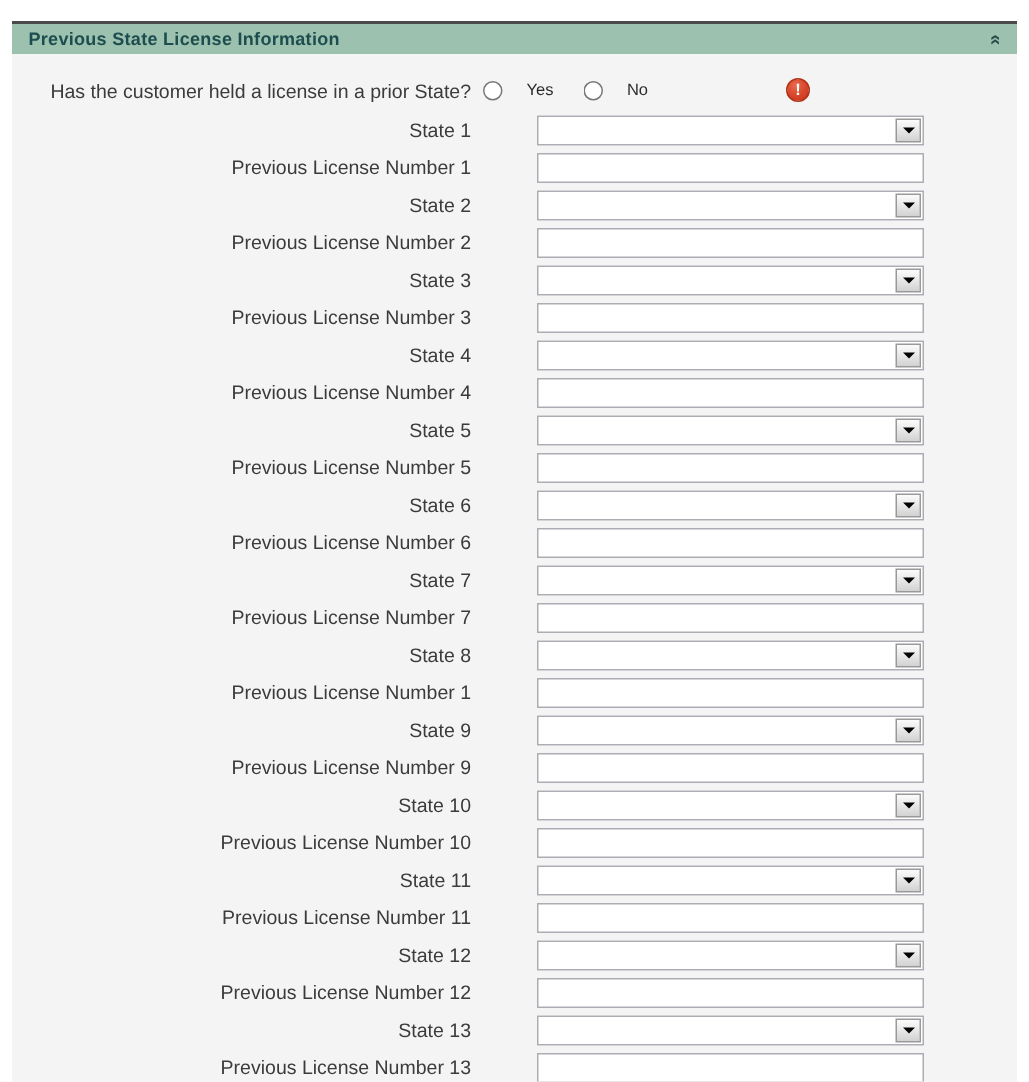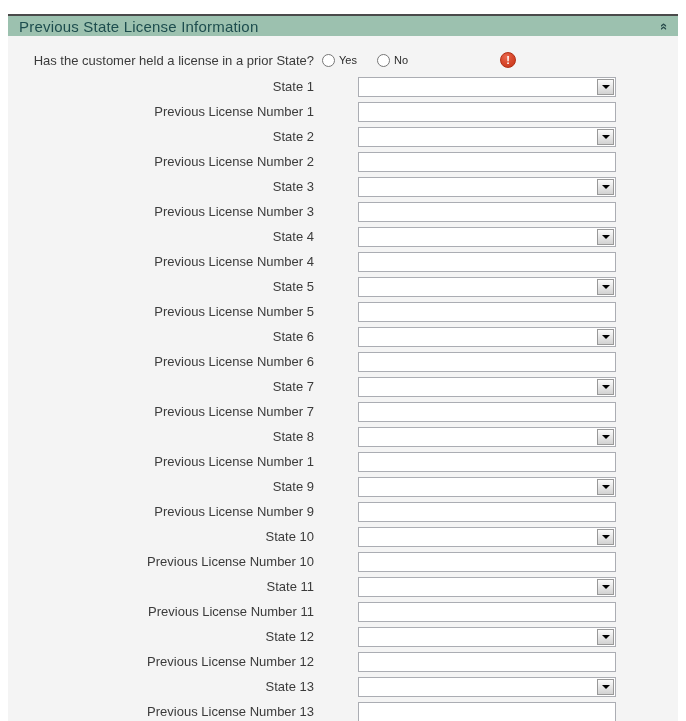--- a/index.html
+++ b/index.html
@@ -13,22 +13,22 @@
 
   .panel-header {
     height: 22px;
     border-top: 2px solid #4a4a4a;
     background: var(--header-bg, #9cc1af);
     display: flex;
     align-items: center;
     padding: 0 10px 0 11px;
   }
   .panel-title {
-    font-size: 15px;
-    font-weight: normal;
+    font-size: 12px;
+    font-weight: bold;
     color: var(--header-text, #1d4d4e);
     letter-spacing: 0.2px;
   }
   .collapse-icon {
     margin-left: auto;
     display: inline-block;
     transform: rotate(90deg);
     color: #2a4d4d;
     font-size: 13px;
     font-weight: bold;
@@ -55,20 +55,21 @@
     text-align: right;
     font-size: 13px;
     color: #3b3b3b;
     white-space: nowrap;
   }
   .radio-option {
     display: flex;
     align-items: center;
     font-size: 11px;
     color: #2b2b2b;
+    gap: 12px;
   }
   .radio-option + .radio-option { margin-left: 20px; }
   .radio-option input[type="radio"] {
     width: 13px; height: 13px;
     margin: 0 4px 0 0;
   }
   .warning-icon {
     width: 16px; height: 16px;
     margin-left: 92px;
     border-radius: 50%;

